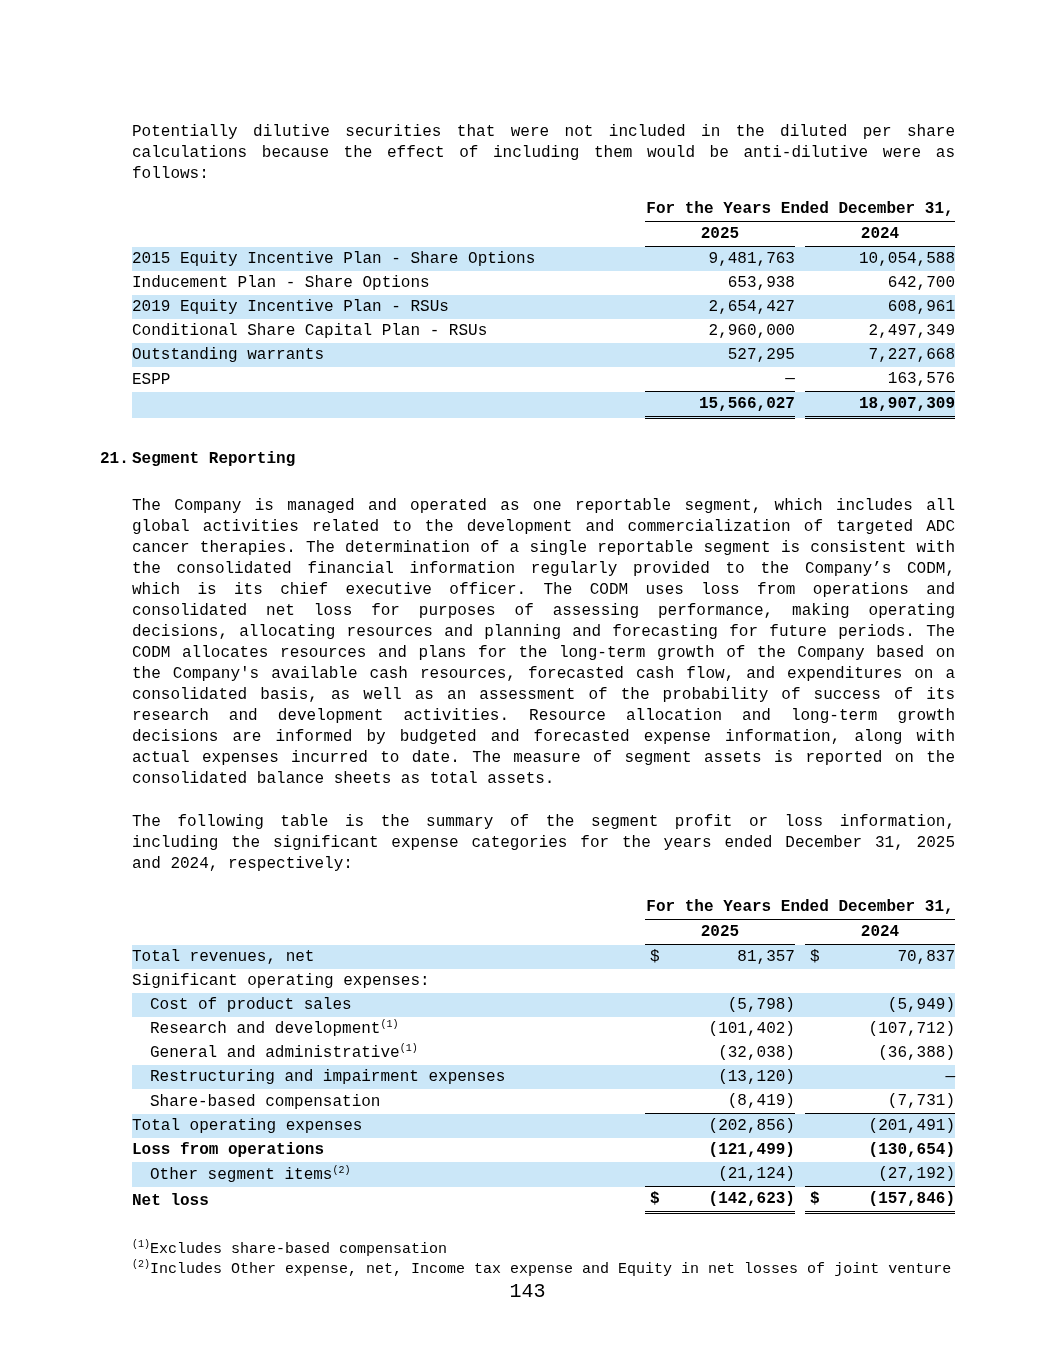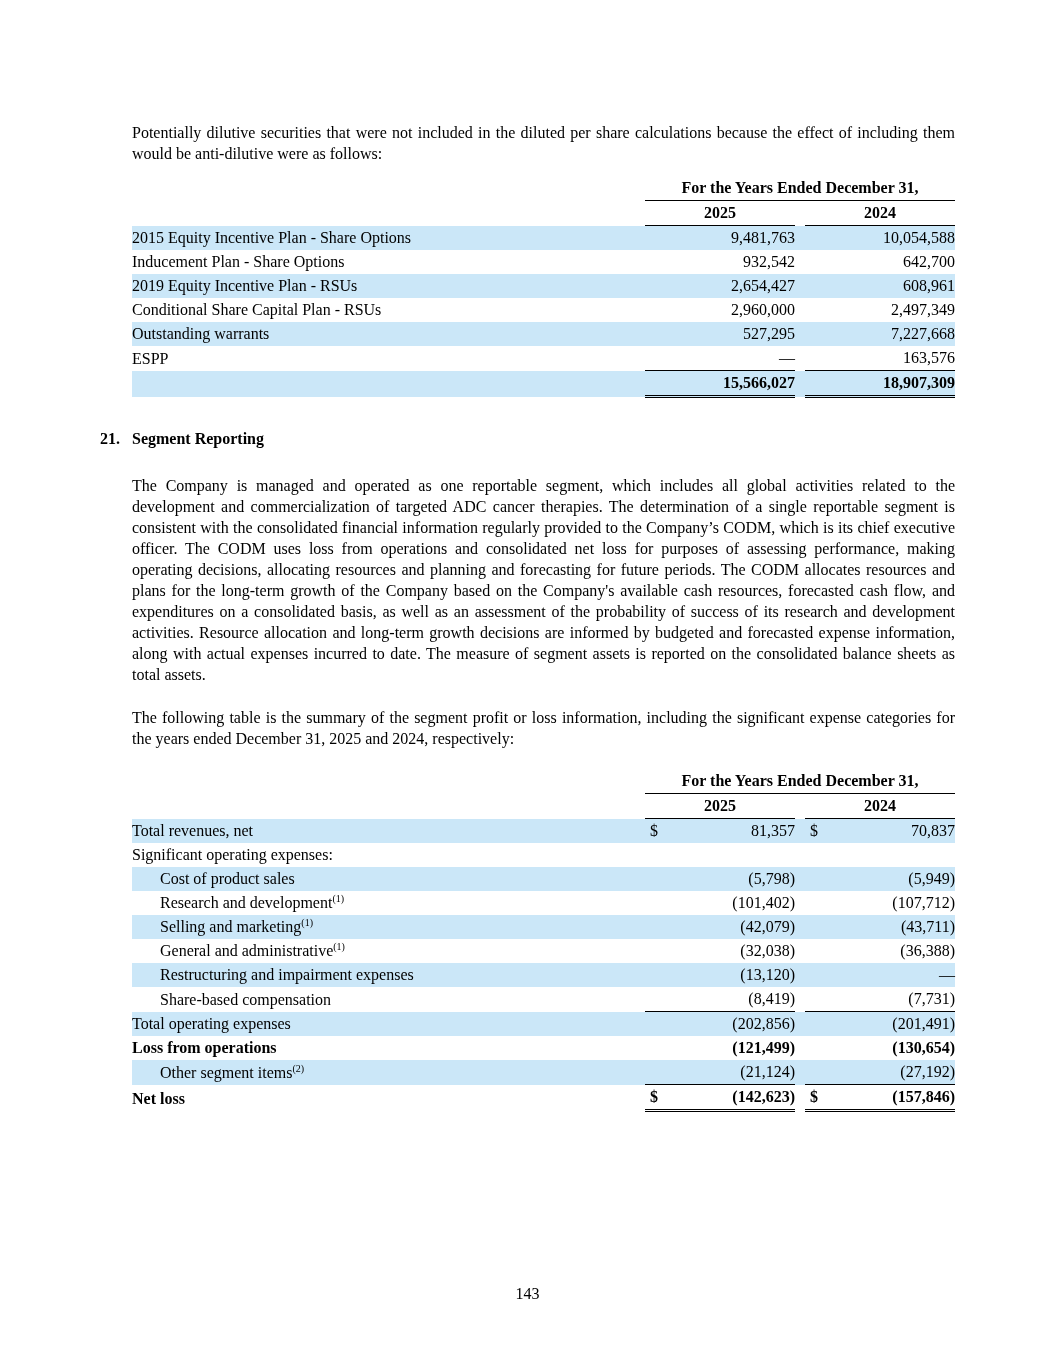--- a/index.html
+++ b/index.html
@@ -3,38 +3,38 @@
 <meta charset="utf-8">
 <style>
   * { margin: 0; padding: 0; box-sizing: border-box; }
   html, body { background: #ffffff; }
   .page {
     width: 1055px;
     height: 1365px;
     position: relative;
     background: #ffffff;
     color: var(--text-color, #000000);
-    font-family: Liberation Serif, serif;
+    font-family: Liberation Mono, monospace;
     font-size: 16px;
     overflow: hidden;
   }
   .content { padding: 122px 100px 0 132px; }
   p.body-text { text-align: justify; line-height: 21px; }
   .intro { margin-bottom: 6px; }
 
   table.fin-table { width: 100%; border-collapse: collapse; margin-top: 12px; table-layout: fixed; }
   col.col-label { width: auto; }
   col.col-num { width: 150px; }
   col.col-gap { width: 10px; }
   table.fin-table td { vertical-align: bottom; padding: 2px 0; line-height: 20px; }
   td.period-header { font-weight: bold; text-align: center; border-bottom: 1px solid #000; padding-bottom: 2px; }
   td.year-header { font-weight: bold; text-align: center; border-bottom: 1px solid #000; }
   tr.hl td { background: var(--row-highlight, #cbe7f8); }
   td.lbl { padding-left: 6px; white-space: nowrap; overflow: hidden; }
-  td.lbl.ind { padding-left: 28px; }
+  td.lbl.ind { padding-left: 18px; }
   td.num { text-align: right; padding-right: 8px; margin-left: 40px; }
   td.num .cell-flex { display: flex; justify-content: space-between; padding-left: 5px; }
   td.bt { border-top: 1px solid #000; }
   td.bdb { border-bottom: 3px double #000; }
   .bold, tr.bold-row td { font-weight: bold; }
   sup { font-size: 10px; vertical-align: super; line-height: 0; }
 
   .section-heading { display: flex; font-weight: bold; margin: 30px 0 26px 0; line-height: 21px; }
   .section-number { width: 32px; margin-left: -32px; flex: none; }
   .para1 { margin-bottom: 22px; }
@@ -42,21 +42,21 @@
 
   .footnotes { margin-top: 26px; font-size: 15px; line-height: 20px; }
   .footnote { display: block; }
 
   .page-number {
     position: absolute;
     bottom: 62px;
     left: 0;
     width: 100%;
     text-align: center;
-    font-size: 16px;
+    font-size: 20px;
   }
 </style>
 </head>
 <body>
 
 <div class="page">
   <div class="content">
 
     <p class="body-text intro">Potentially dilutive securities that were not included in the diluted per share calculations because the effect of including them would be anti-dilutive were as follows:</p>
 
@@ -80,21 +80,21 @@
         </tr>
 
         <tr class="hl">
           <td class="lbl">2015 Equity Incentive Plan - Share Options</td>
           <td class="num">9,481,763</td>
           <td></td>
           <td class="num">10,054,588</td>
         </tr>
         <tr>
           <td class="lbl">Inducement Plan - Share Options</td>
-          <td class="num">932,542</td>
+          <td class="num">653,938</td>
           <td></td>
           <td class="num">642,700</td>
         </tr>
         <tr class="hl">
           <td class="lbl">2019 Equity Incentive Plan - RSUs</td>
           <td class="num">2,654,427</td>
           <td></td>
           <td class="num">608,961</td>
         </tr>
         <tr>
@@ -182,26 +182,20 @@
           <td class="num">(5,949)</td>
         </tr>
 
         <tr>
           <td class="lbl ind"><span>Research and development</span><sup>(1)</sup></td>
           <td class="num">(101,402)</td>
           <td></td>
           <td class="num">(107,712)</td>
         </tr>
 
-        <tr class="hl">
-          <td class="lbl ind"><span>Selling and marketing</span><sup>(1)</sup></td>
-          <td class="num">(42,079)</td>
-          <td></td>
-          <td class="num">(43,711)</td>
-        </tr>
 
         <tr>
           <td class="lbl ind"><span>General and administrative</span><sup>(1)</sup></td>
           <td class="num">(32,038)</td>
           <td></td>
           <td class="num">(36,388)</td>
         </tr>
 
         <tr class="hl">
           <td class="lbl ind"><span>Restructuring and impairment expenses</span></td>
@@ -250,17 +244,21 @@
           <td class="num bt bdb">
             <div class="cell-flex">
                 <span>$</span>
                 <span>(157,846)</span>
               </div>
           </td>
         </tr>
       </tbody>
     </table>
 
+    <div class="footnotes">
+      <span class="footnote"><sup>(1)</sup><span>Excludes share-based compensation</span></span>
+      <span class="footnote"><sup>(2)</sup><span>Includes Other expense, net, Income tax expense and Equity in net losses of joint venture</span></span>
+    </div>
 
   </div>
 
   <div class="page-number">143</div>
 </div>
 
 </body></html>

